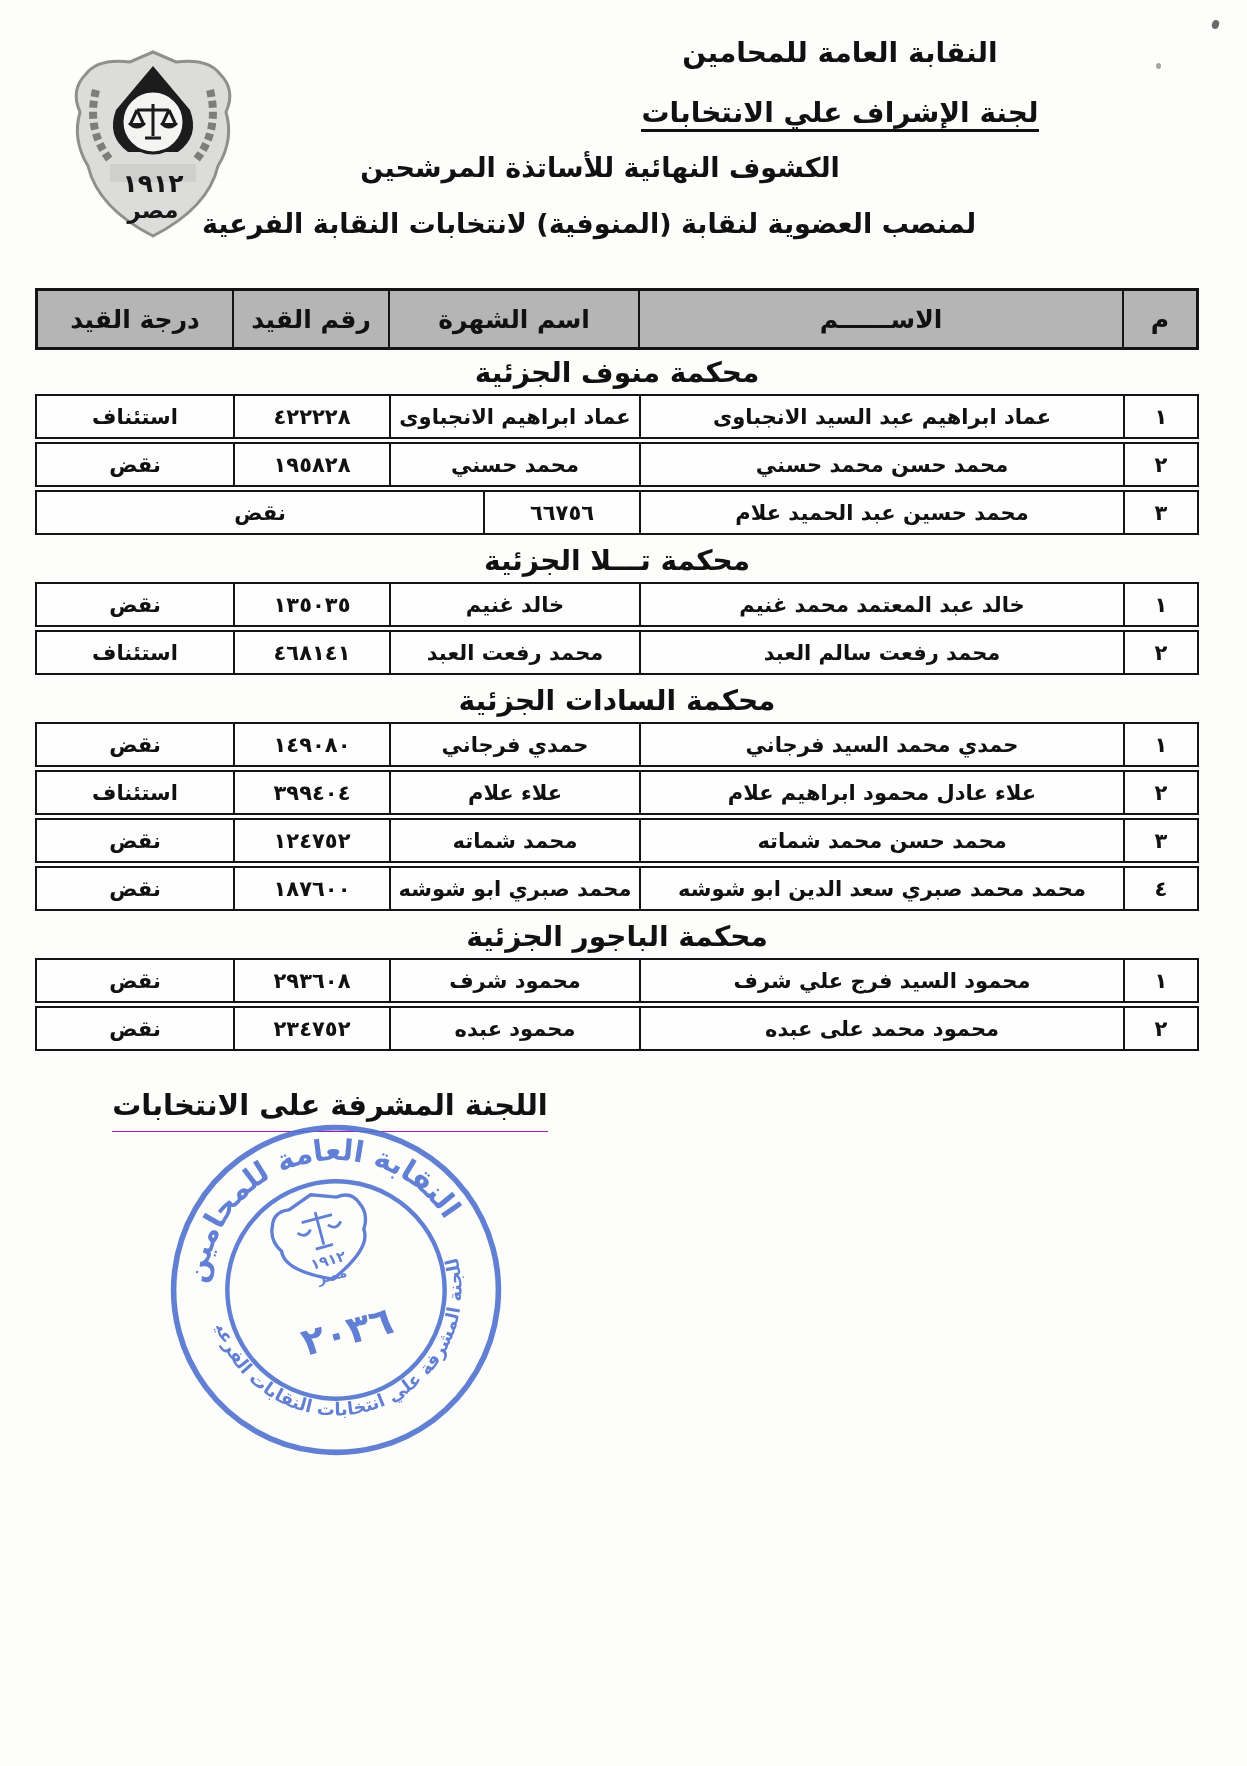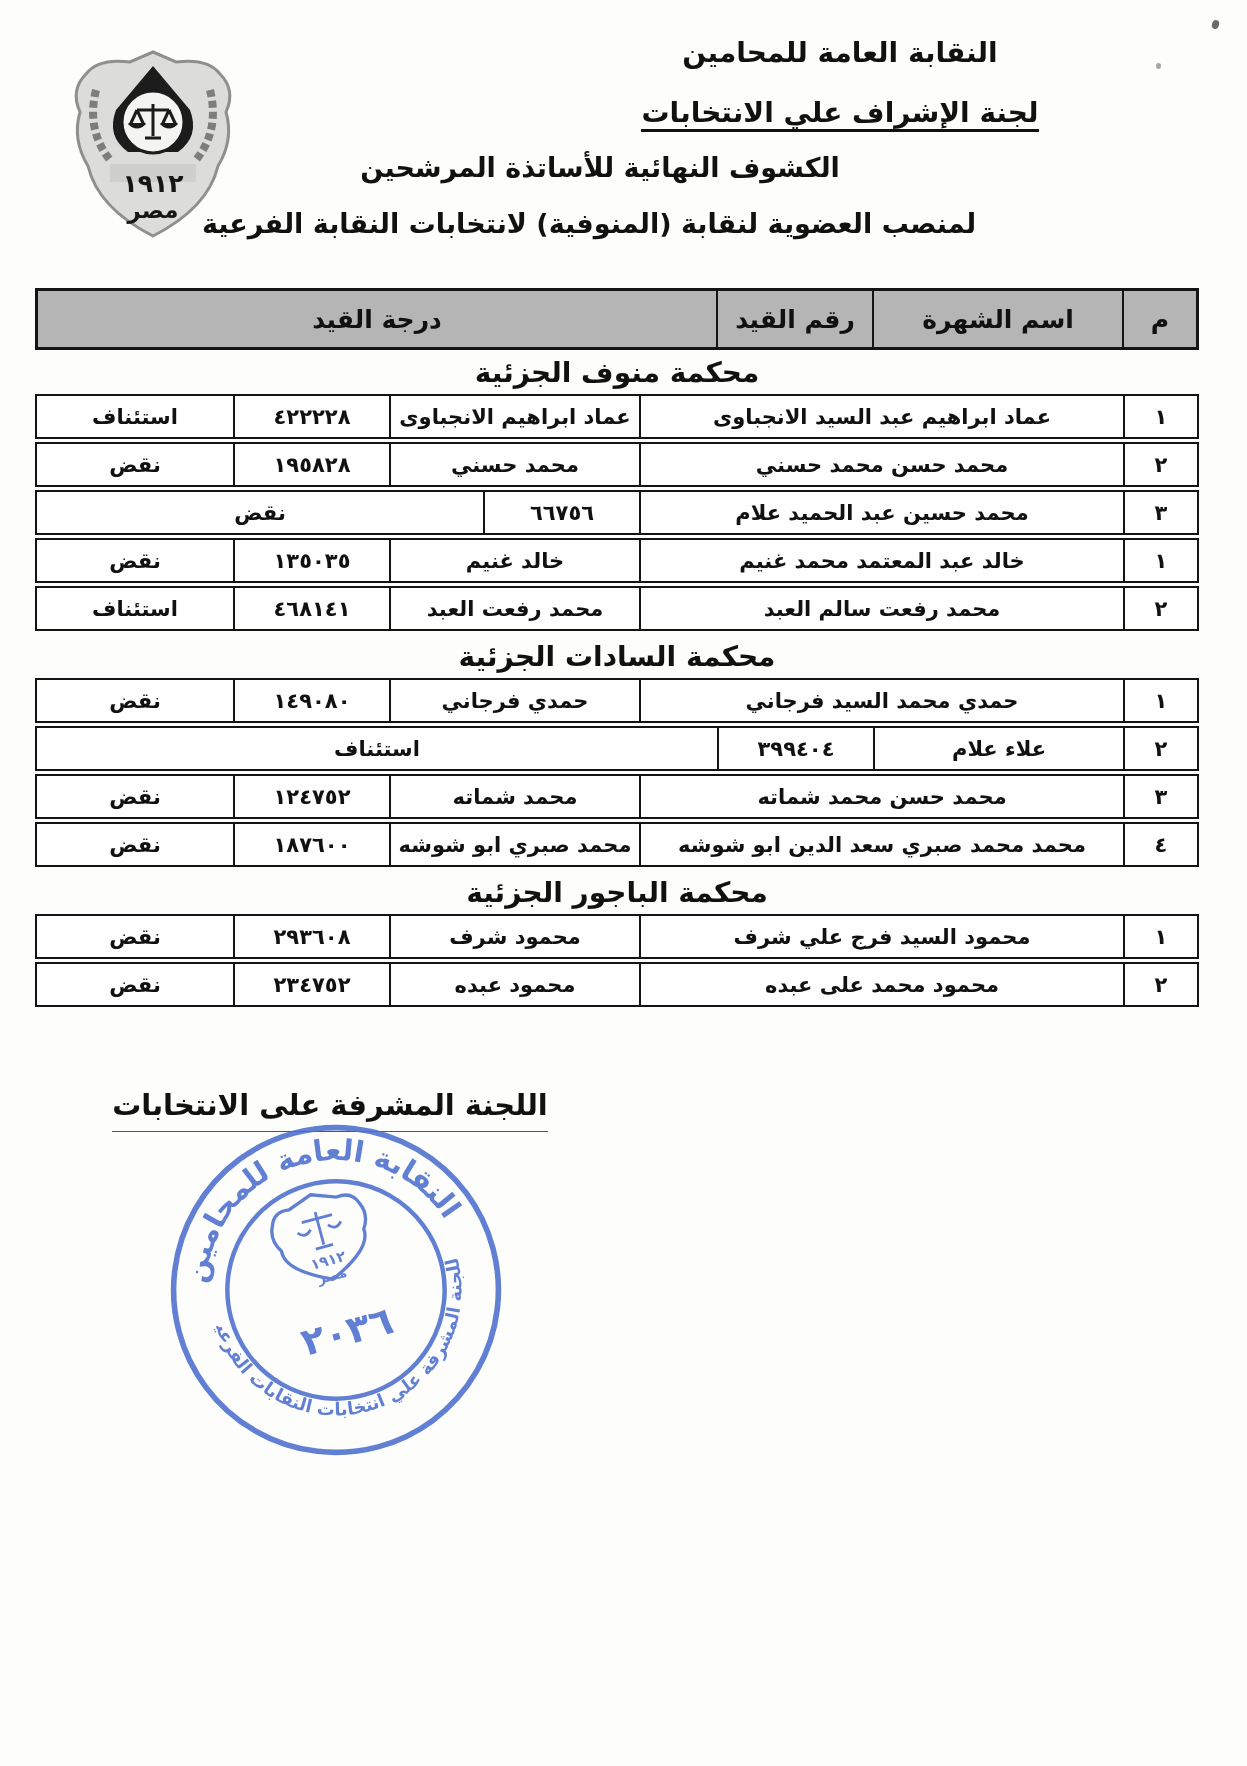--- a/index.html
+++ b/index.html
@@ -85,20 +85,21 @@
   <div class="hdr committee-line">
     <span class="ul">لجنة الإشراف علي الانتخابات</span>
   </div>
   <div class="hdr doc-title-1">الكشوف النهائية للأساتذة المرشحين</div>
   <div class="hdr doc-title-2">لمنصب العضوية لنقابة (المنوفية) لانتخابات النقابة الفرعية</div>
 
   <div class="tablewrap">
 
     <div class="trow thead" style="background:#b5b5b5;">
       <div class="cell c-num">م</div>
+      <div class="cell c-name">الاســــــم</div>
       <div class="cell c-shohra">اسم الشهرة</div>
       <div class="cell c-reg">رقم القيد</div>
       <div class="cell c-deg">درجة القيد</div>
     </div>
 
     <div class="section-title">محكمة منوف الجزئية</div>
 
     <div class="trow">
       <div class="cell c-num">١</div>
       <div class="cell c-name">عماد ابراهيم عبد السيد الانجباوى</div>
@@ -113,20 +114,21 @@
       <div class="cell c-reg">١٩٥٨٢٨</div>
       <div class="cell c-deg">نقض</div>
     </div>
     <div class="trow">
       <div class="cell c-num">٣</div>
       <div class="cell c-name">محمد حسين عبد الحميد علام</div>
       <div class="cell c-reg">٦٦٧٥٦</div>
       <div class="cell c-deg">نقض</div>
     </div>
 
+    <div class="section-title">محكمة تـــلا الجزئية</div>
 
     <div class="trow">
       <div class="cell c-num">١</div>
       <div class="cell c-name">خالد عبد المعتمد محمد غنيم</div>
       <div class="cell c-shohra">خالد غنيم</div>
       <div class="cell c-reg">١٣٥٠٣٥</div>
       <div class="cell c-deg">نقض</div>
     </div>
     <div class="trow">
       <div class="cell c-num">٢</div>
@@ -140,20 +142,21 @@
 
     <div class="trow">
       <div class="cell c-num">١</div>
       <div class="cell c-name">حمدي محمد السيد فرجاني</div>
       <div class="cell c-shohra">حمدي فرجاني</div>
       <div class="cell c-reg">١٤٩٠٨٠</div>
       <div class="cell c-deg">نقض</div>
     </div>
     <div class="trow">
       <div class="cell c-num">٢</div>
+      <div class="cell c-name">علاء عادل محمود ابراهيم علام</div>
       <div class="cell c-shohra">علاء علام</div>
       <div class="cell c-reg">٣٩٩٤٠٤</div>
       <div class="cell c-deg">استئناف</div>
     </div>
     <div class="trow">
       <div class="cell c-num">٣</div>
       <div class="cell c-name">محمد حسن محمد شماته</div>
       <div class="cell c-shohra">محمد شماته</div>
       <div class="cell c-reg">١٢٤٧٥٢</div>
       <div class="cell c-deg">نقض</div>

